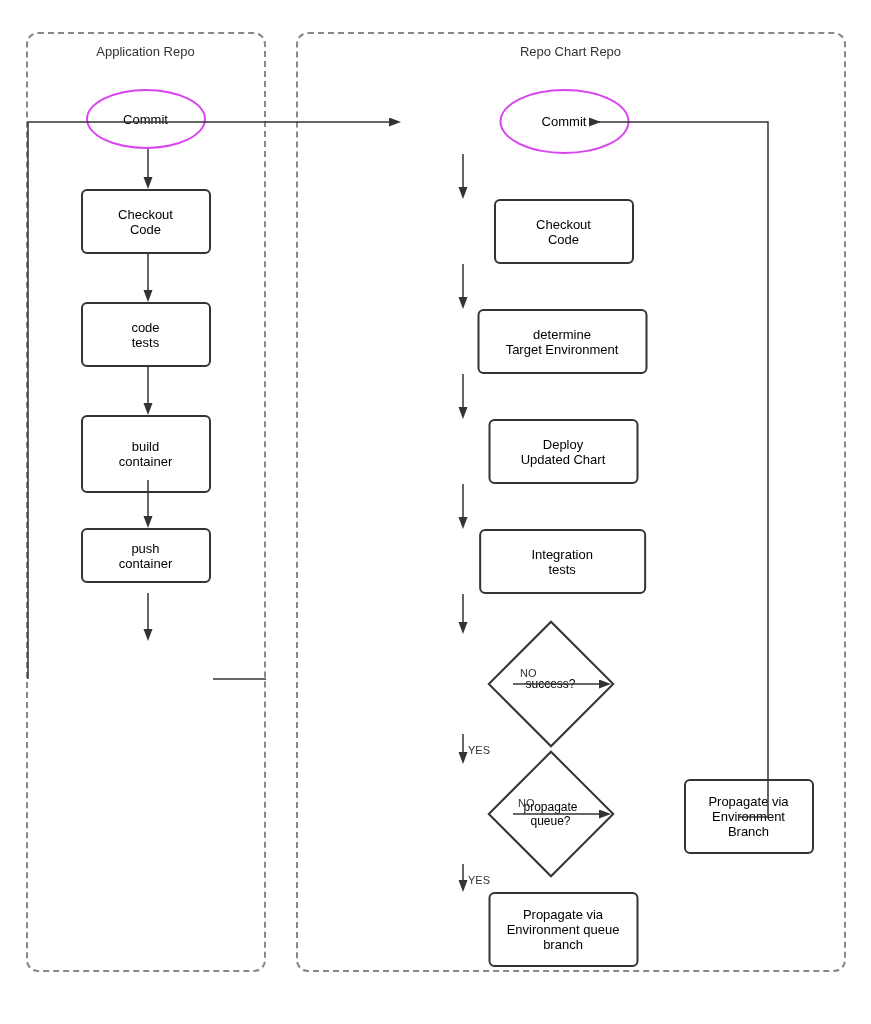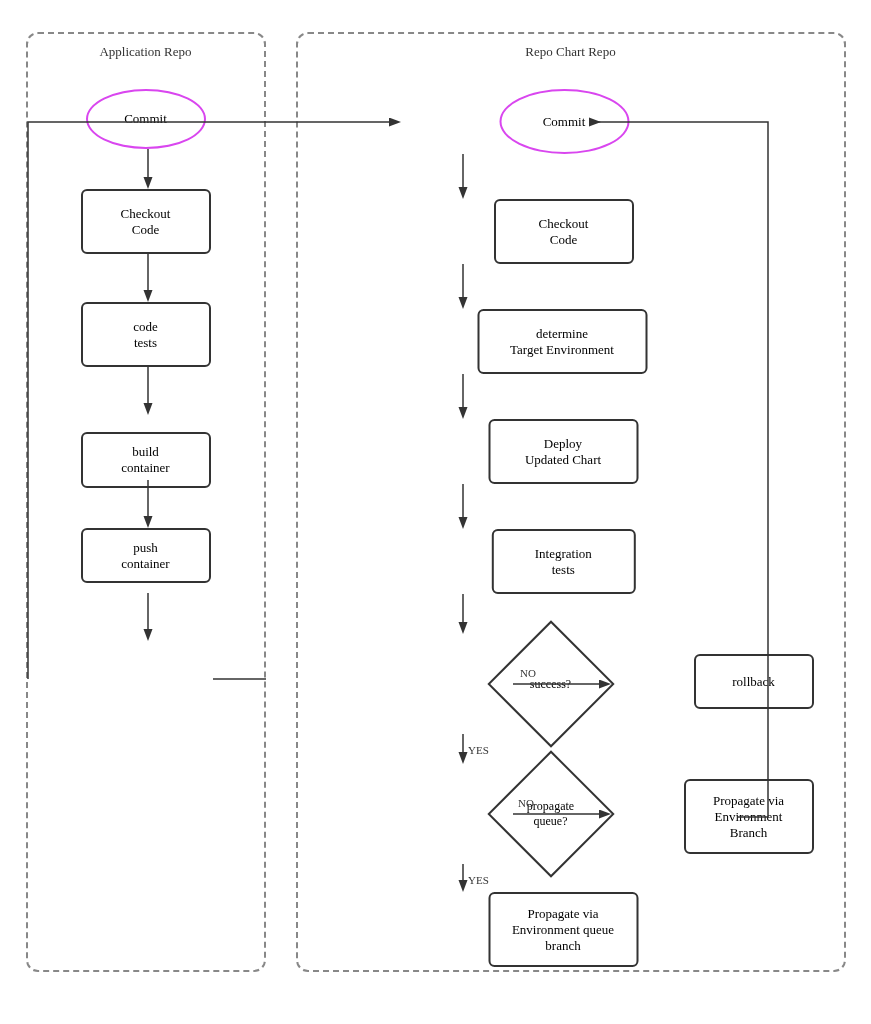--- a/index.html
+++ b/index.html
@@ -17,21 +17,20 @@
       width: 850px;
       height: 1000px;
       position: relative;
       display: flex;
       gap: 0;
     }
     .dashed-box {
       border: 2px dashed #888;
       border-radius: 12px;
       position: relative;
-      font-family: Liberation Serif, serif;
     }
     .box-label {
       position: absolute;
       top: 10px;
       left: 50%;
       transform: translateX(-50%);
       font-size: 13px;
       color: #333;
       white-space: nowrap;
     }
@@ -123,21 +122,21 @@
     <div class="rect" style="width:130px;height:65px;top:155px;left:50%;transform:translateX(-50%)">
       <span style="white-space:pre-line">Checkout
 Code</span>
     </div>
 
     <div class="rect" style="width:130px;height:65px;top:268px;left:50%;transform:translateX(-50%)">
       <span style="white-space:pre-line">code
 tests</span>
     </div>
 
-    <div class="rect" style="width:130px;height:56px;top:398px;left:50%;transform:translateX(-50%)">
+    <div class="rect" style="width:130px;height:78px;top:381px;left:50%;transform:translateX(-50%)">
       <span style="white-space:pre-line">build
 container</span>
     </div>
 
     <div class="rect" style="width:130px;height:55px;top:494px;left:50%;transform:translateX(-50%)">
       <span style="white-space:pre-line">push
 container</span>
     </div>
 
 
@@ -177,33 +176,30 @@
     <div class="rect" style="width:150px;height:65px;top:385px;left:50%;transform:translateX(-55%)">
       <span style="white-space:pre-line">Deploy
 Updated Chart</span>
     </div>
 
     <div class="rect" style="width:170px;height:65px;top:275px;left:50%;transform:translateX(-55%)">
       <span style="white-space:pre-line">determine
 Target Environment</span>
     </div>
 
-    <div class="rect" style="width:144px;height:65px;top:495px;left:50%;transform:translateX(-55%)">
+    <div class="rect" style="width:167px;height:65px;top:495px;left:50%;transform:translateX(-55%)">
       <span style="white-space:pre-line">Integration
 tests</span>
     </div>
 
     <div class="diamond-wrapper" style="width:100px;height:100px;position:absolute;top:600px;left:50%;transform:translateX(-70%)">
       <div class="diamond"></div>
       <span class="diamond-label">success?</span>
     </div>
 
-    <div class="rect" style="width:120px;height:55px;top:620px;right:30px">
-      <span>rollback</span>
-    </div>
 
     <div class="diamond-wrapper" style="width:100px;height:100px;position:absolute;top:730px;left:50%;transform:translateX(-70%)">
       <div class="diamond"></div>
       <span class="diamond-label" style="white-space:pre-line">propagate
 queue?</span>
     </div>
 
     <div class="rect" style="width:130px;height:75px;top:745px;right:30px">
       <span style="white-space:pre-line;text-align:center">Propagate via
 Environment

